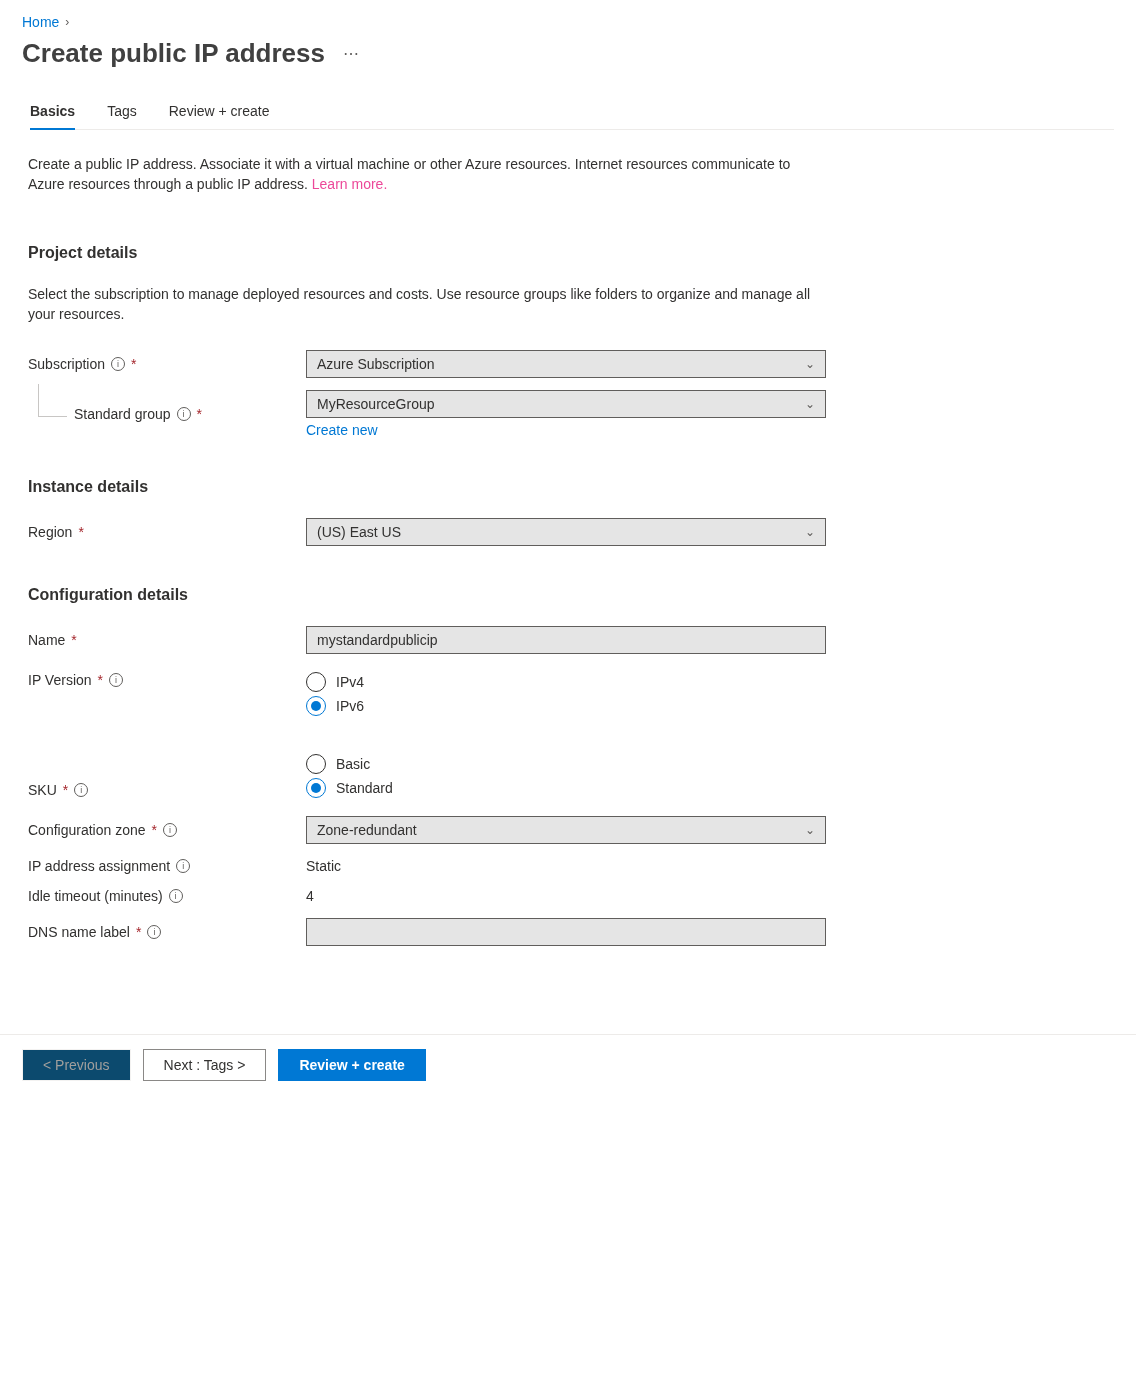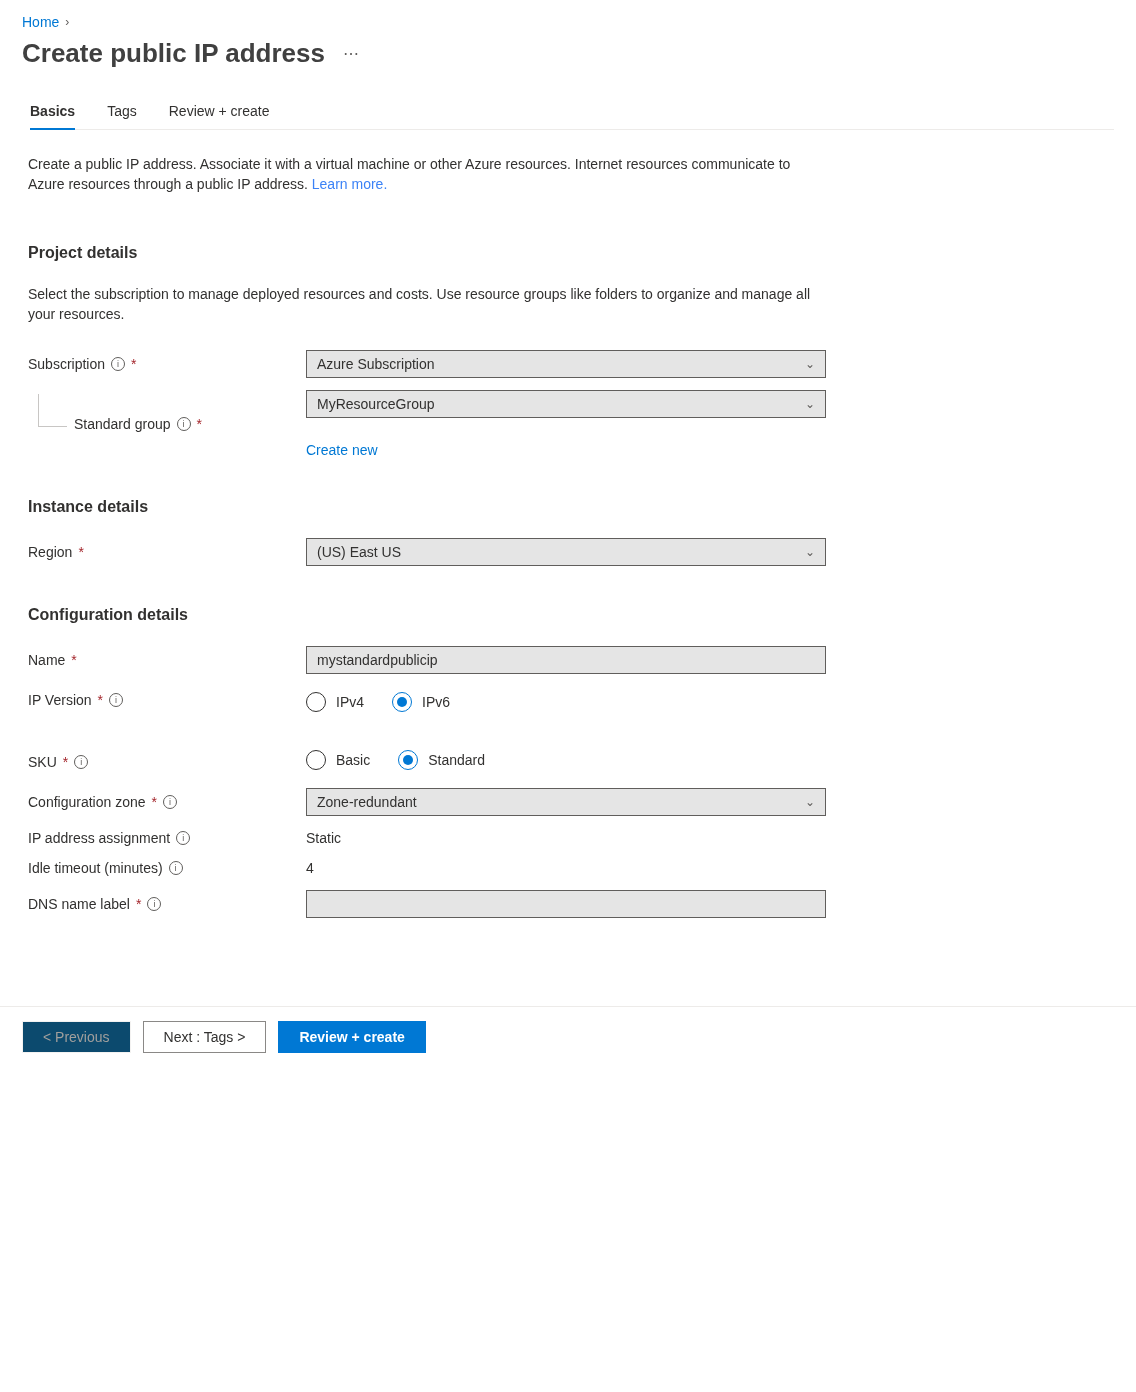--- a/index.html
+++ b/index.html
@@ -19,21 +19,21 @@
   .title-row { display: flex; align-items: center; gap: 18px; margin-bottom: 34px; }
   h1 { font-size: 26px; font-weight: 600; color: #404040; }
   .more { color: #605e5c; font-size: 16px; letter-spacing:1px; }
   .tabs { display: flex; gap: 32px; border-bottom: 1px solid #edebe9; margin-bottom: 24px; margin-left: 8px; }
   .tab { padding: 0 0 10px 0; font-size: 14px; color: #323130; cursor: pointer; position:relative; }
   .tab.active { font-weight:600; }
   .tab.active::after {
     content:""; position:absolute; left:0; right:0; bottom:-1px; height:2px; background:#0078d4;
   }
   .intro { font-size: 14px; line-height: 20px; color: #323130; margin-bottom: 50px; max-width: 790px; padding:0 6px;}
-  .intro a { color: #3b82f6; text-decoration: none; }
+  .intro a { color: #ec4899; text-decoration: none; }
   .section { padding: 0 6px; margin-bottom: 40px; }
   h2 { font-size: 16px; font-weight: 600; margin-bottom: 22px; }
   .section-desc { font-size: 14px; line-height: 20px; margin-bottom: 26px; max-width: 790px; }
   .form-row { display: flex; align-items: center; margin-bottom: 12px; }
   .label-col { width: 278px; display: flex; align-items: center; gap: 6px; font-size: 14px; color: #323130; }
   .label-col.indent { padding-left: 46px; position:relative; }
   .label-col.indent::before {
     content:""; position:absolute; left:10px; top:-22px; width:28px; height:32px;
     border-left:1px solid #c8c6c4; border-bottom:1px solid #c8c6c4;
   }
@@ -43,22 +43,22 @@
     align-items:center; justify-content:center; font-size:9px; color:#605e5c; line-height:1;
   }
   .control-col { flex: 0 0 520px; max-width: 520px; }
   .select, .input {
     width: 100%; height: 28px; border: 1px solid #605e5c; background:#e5e5e5;
     padding: 0 10px; font-size: 14px; color:#323130; font-family:inherit;
     display:flex; align-items:center; justify-content:space-between; cursor:pointer;
   }
   .select .chevdown { color:#605e5c; font-size:12px; }
   input.input { outline:none; }
-  .linkbtn { color:#0078d4; font-size:14px; cursor:pointer; margin-top:24px; display:inline-block; }
-  .radio-group { display:flex; flex-direction:row; gap:28px; padding-top:6px; }
+  .linkbtn { color:#0078d4; font-size:14px; cursor:pointer; margin-top:4px; display:inline-block; }
+  .radio-group { display:flex; flex-direction:column; gap:4px; padding-top:6px; }
   .radio-item { display:flex; align-items:center; gap:10px; font-size:14px; }
   .radio {
     width:20px; height:20px; border:1px solid #323130; border-radius:50%;
     display:flex; align-items:center; justify-content:center; cursor:pointer;
   }
   .radio.checked { border-color:#0078d4; }
   .radio.checked::after { content:""; width:10px; height:10px; background:#0078d4; border-radius:50%; }
   .static-val { font-size:14px; }
   .footer {
     border-top:1px solid #edebe9; padding:14px 22px; display:flex; gap:12px;

